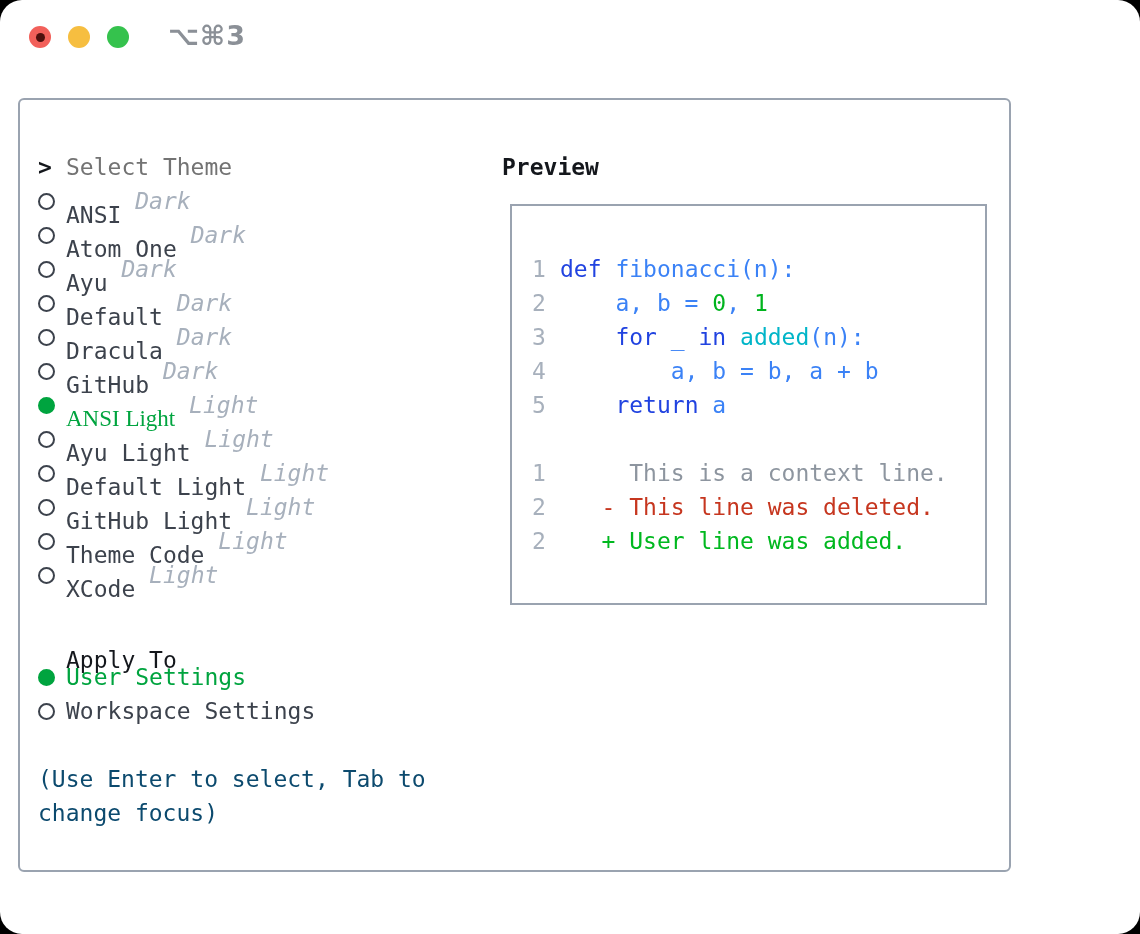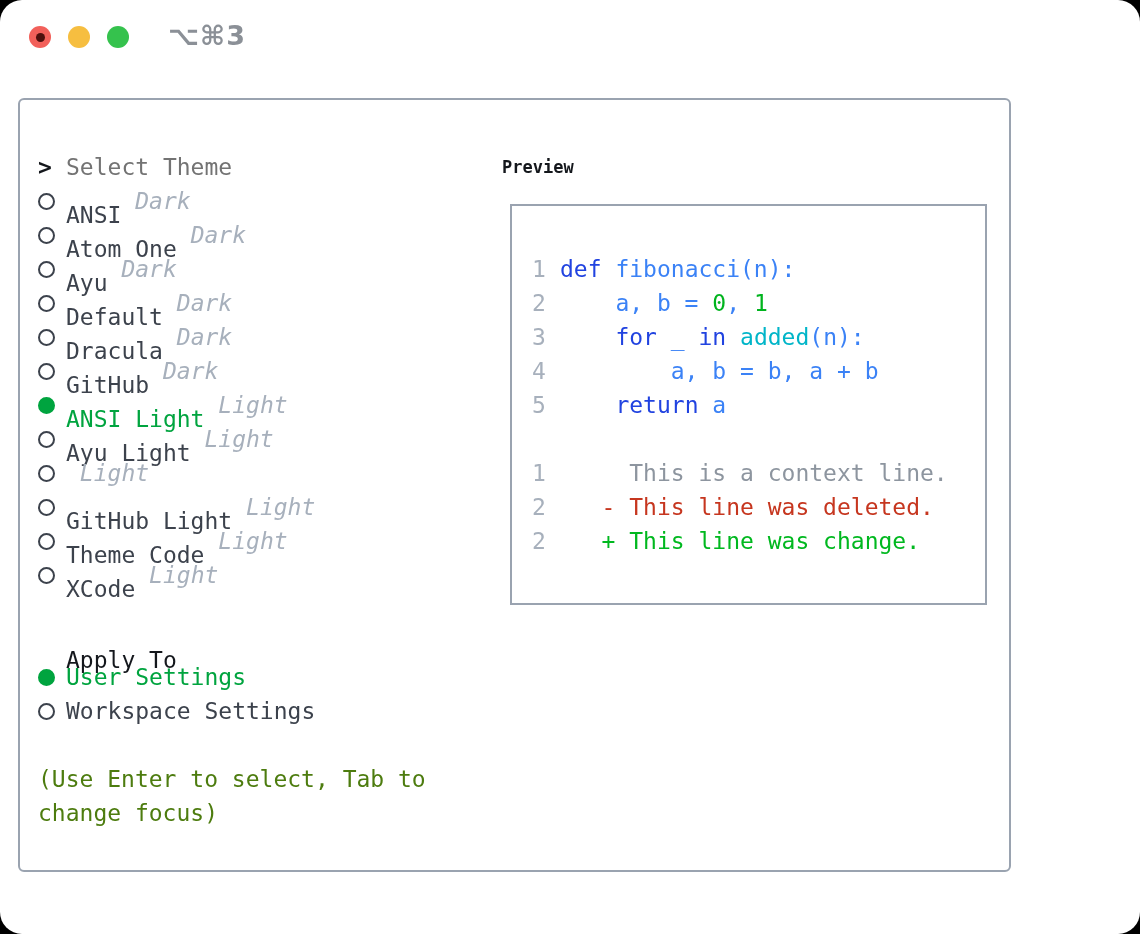--- a/index.html
+++ b/index.html
@@ -28,30 +28,30 @@
   
   .leftcol{position:absolute;left:18px;top:50px;width:440px;font-size:23px;color:#3c424c;}
   .row{display:flex;align-items:center;height:34px;white-space:pre;}
   .gutter{width:28px;display:flex;align-items:center;flex:0 0 28px;}
   .cursor{font-weight:bold;color:#14171c;}
   .heading{font-weight:normal;color:#737373;}
   .subheading{color:#14171c;margin-top:33px;}
   .radio{width:13px;height:13px;border-radius:50%;border:2.5px solid #3c424c;box-sizing:content-box;}
   .radio.on{background:#00a43f;border-color:#00a43f;}
   .theme-name{color:#3c424c;margin-top:28px;}
-  .sel .theme-name{color:#00a43f;}
+  .sel .theme-name{color:#00a43f;font-family:Liberation Serif, serif;}
   .variant{color:#a7b0bc;font-style:italic;}
   .opt-label{color:#3c424c;}
   .sel .opt-label{color:#00a43f;}
   .spacer{height:34px;}
-  .help{width:430px;line-height:34px;color:#4d7c0f;font-size:23px;white-space:normal;}
+  .help{width:430px;line-height:34px;color:#0c4a6e;font-size:23px;white-space:normal;}
   
   .preview-heading{
     position:absolute;left:482px;top:50px;height:34px;display:flex;align-items:center;
-    font-size:17px;font-weight:bold;color:#14171c;
+    font-size:23px;font-weight:bold;color:#14171c;
   }
   .preview-box{
     position:absolute;left:490px;top:104px;width:477px;height:401px;
     border:2px solid #9aa3b0;box-sizing:border-box;background:#fff;
   }
   .codewrap{padding:46px 0 0 20px;font-size:23px;}
   .cline{height:34px;display:flex;align-items:center;white-space:pre;}
   .ln{display:inline-block;width:28px;color:#a7b0bc;flex:0 0 28px;}
   .plain{color:#3b82f6;}
   .kw{color:#2143e0;text-align:center;}
@@ -113,21 +113,21 @@
       <div class="row sel">
         <span class="gutter"><span class="radio on"></span></span>
         <span class="theme-name">ANSI Light</span><span class="variant"> <span>Light</span></span>
       </div>
       <div class="row">
         <span class="gutter"><span class="radio"></span></span>
         <span class="theme-name">Ayu Light</span><span class="variant"> <span>Light</span></span>
       </div>
       <div class="row">
         <span class="gutter"><span class="radio"></span></span>
-        <span class="variant"> <span>Light</span></span>
+        <span class="theme-name">Default Light</span><span class="variant"> <span>Light</span></span>
       </div>
       <div class="row">
         <span class="gutter"><span class="radio"></span></span>
         <span class="theme-name">GitHub Light</span><span class="variant"> <span>Light</span></span>
       </div>
       <div class="row">
         <span class="gutter"><span class="radio"></span></span>
         <span class="theme-name">Theme Code</span><span class="variant"> <span>Light</span></span>
       </div>
       <div class="row">
@@ -178,20 +178,20 @@
 
         <div class="spacer"></div>
 
         <div class="cline">
           <span class="ln">1</span><span class="ctx">     This is a context line.</span>
         </div>
         <div class="cline">
           <span class="ln">2</span><span class="del">   - This line was deleted.</span>
         </div>
         <div class="cline">
-          <span class="ln">2</span><span class="add">   + This line was change.</span>
+          <span class="ln">2</span><span class="add">   + User line was added.</span>
         </div>
 
       </div>
     </div>
 
   </div>
 </div>
 
 </body></html>

